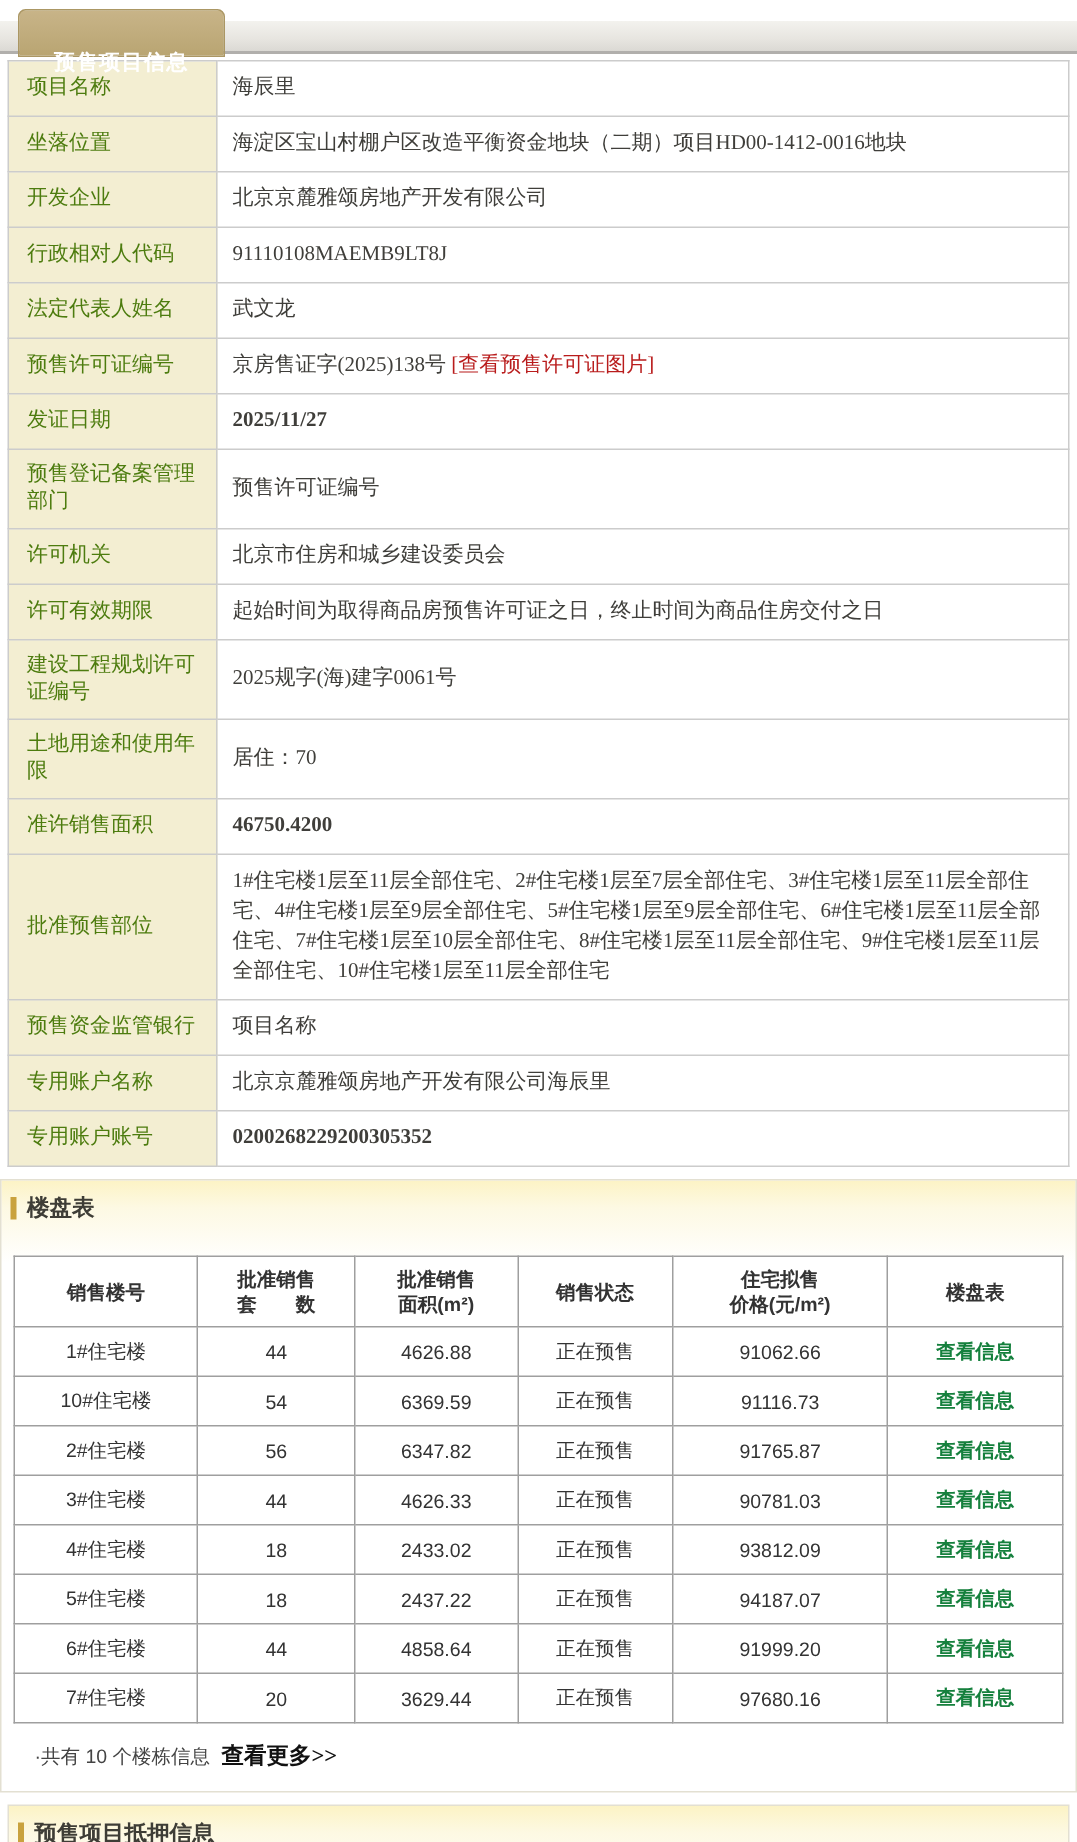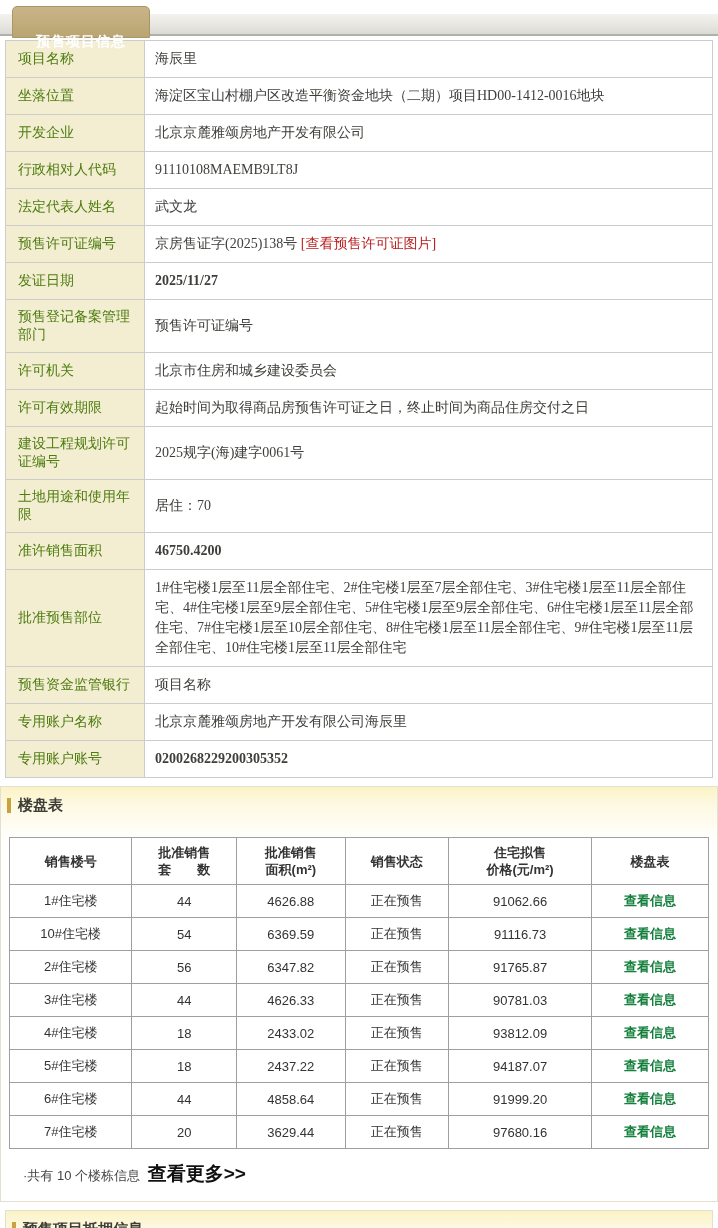--- a/index.html
+++ b/index.html
@@ -42,21 +42,21 @@
   .sec-bar { width:4px; height:15px; background:#c9a23e; margin-right:7px; }
   .sec-title { font-weight:bold; font-size:15px; color:#3e3d36; }
   
   .bld-wrap { margin:8px 0 0 0; }
   .bld-table { width:700px; margin:16px auto 0 auto; background:#fff; }
   .bld-table th, .bld-table td { border:1px solid #9f9f9f; text-align:center; font-size:13px; }
   .bld-table th { font-weight:bold; color:#333; padding:6px 2px; line-height:17px; height:44px; }
   .bld-table td { padding:7px 2px; color:#333; }
   .bld-table td.linkcell a { font-size:13px; font-weight:bold; color:#15803d; text-decoration:none; cursor:pointer; }
   .bld-summary { padding:12px 0 14px 22px; font-size:13px; color:#444; }
-  .bld-summary .more { font-size:19px; font-weight:bold; color:#111; cursor:pointer; margin-left:4px; }
+  .bld-summary .more { font-size:15px; font-weight:bold; color:#111; cursor:pointer; margin-left:4px;font-family:Liberation Serif, serif; }
   .w1{width:17.5%}.w2{width:15%}.w3{width:15.5%}.w4{width:14.8%}.w5{width:20.5%}.w6{width:16.7%}
 </style>
 </head>
 <body>
 
 <div class="tabbar">
   <div class="graybar"></div>
   <div class="tab">
     <span>预售项目信息</span>
   </div>

